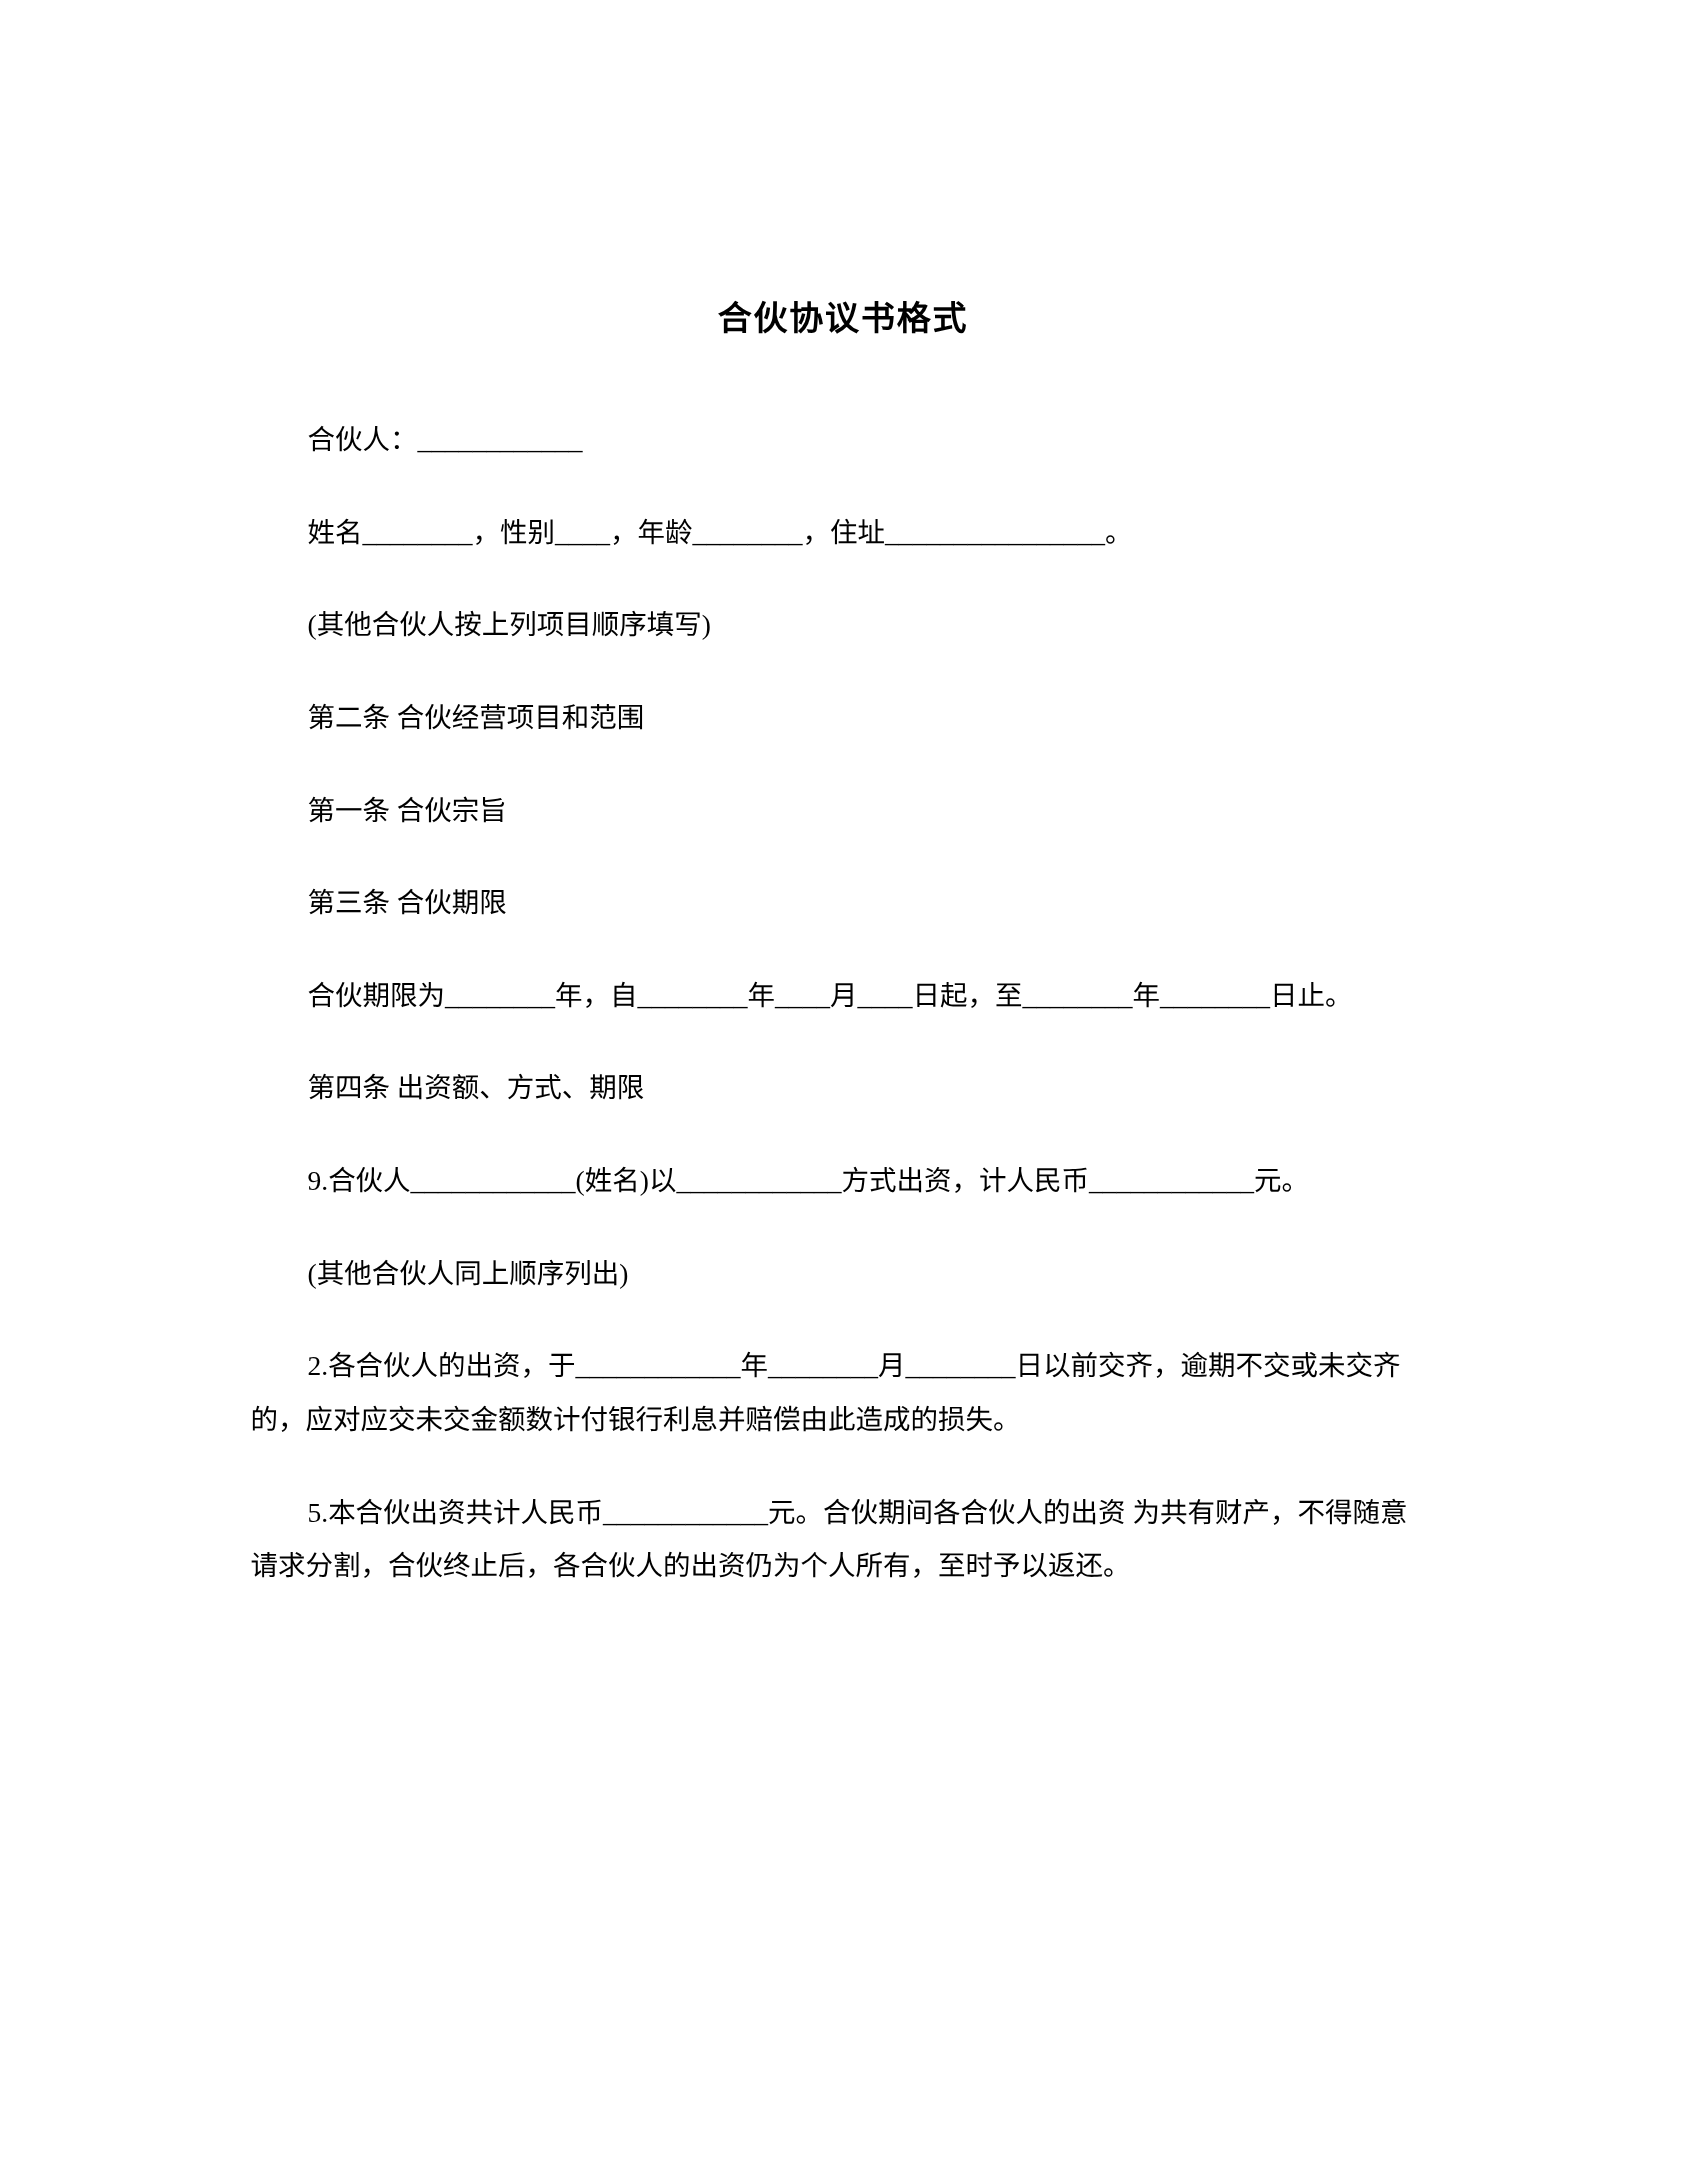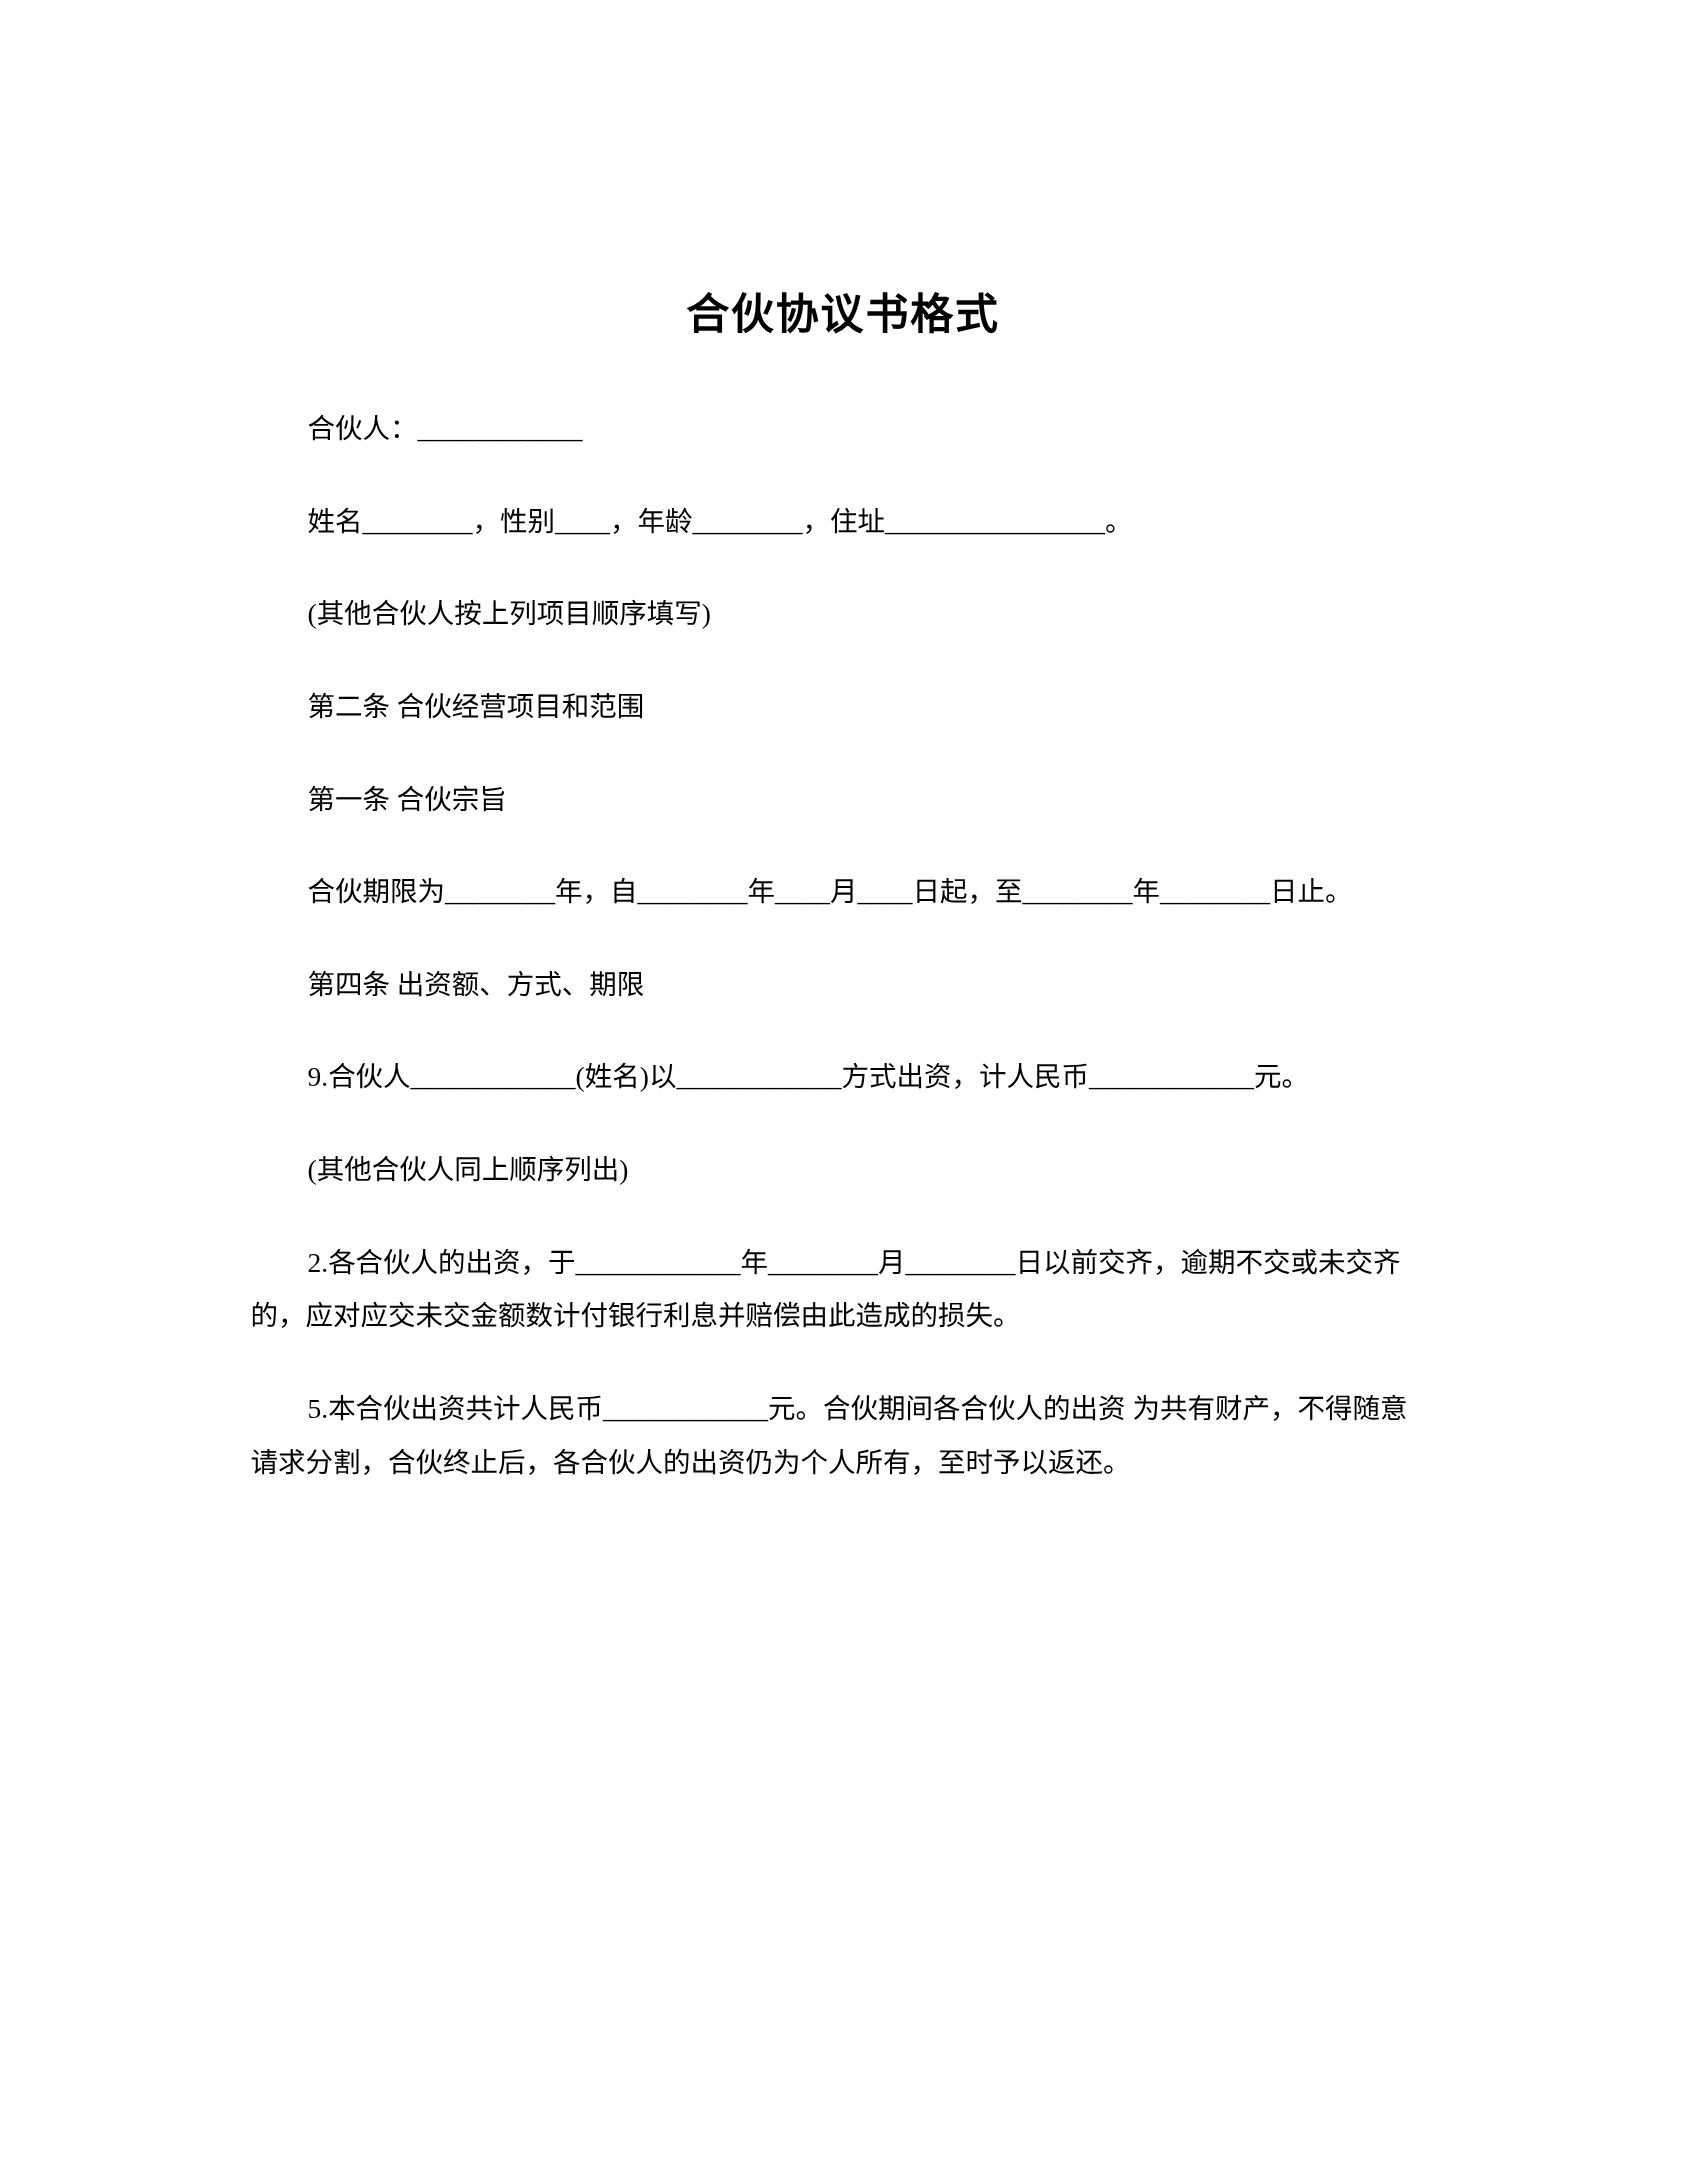--- a/index.html
+++ b/index.html
@@ -14,24 +14,24 @@
   .page {
     width: 1686px;
     height: 2182px;
     box-sizing: border-box;
     background: #ffffff;
     position: relative;
     overflow: hidden;
   }
   .doc-title {
     text-align: center;
-    font-size: 43px;
+    font-size: 34px;
     font-weight: bold;
     letter-spacing: 1.8px;
-    margin: 4px;
+    margin: 16px;
     padding-top: 275px;
     font-family: "DejaVu Sans", "Liberation Sans", sans-serif;
   }
   .content {
     margin: 0 auto;
     width: 1185px;
     padding-top: 57px;
     font-size: 27.5px;
     line-height: 1.95;
   }
@@ -49,20 +49,21 @@
 <body>
 
 <div class="page">
   <h1 class="doc-title">合伙协议书格式</h1>
   <div class="content">
     <p class="para indent">合伙人：____________</p>
     <p class="para indent">姓名________，性别____，年龄________，住址________________。</p>
     <p class="para indent">(其他合伙人按上列项目顺序填写)</p>
     <p class="para indent">第二条 合伙经营项目和范围</p>
     <p class="para indent">第一条 合伙宗旨</p>
+    <p class="para indent">第三条 合伙期限</p>
     <p class="para indent">合伙期限为________年，自________年____月____日起，至________年________日止。</p>
     <p class="para indent">第四条 出资额、方式、期限</p>
     <p class="para indent">9.合伙人____________(姓名)以____________方式出资，计人民币____________元。</p>
     <p class="para indent">(其他合伙人同上顺序列出)</p>
     <p class="para indent">2.各合伙人的出资，于____________年________月________日以前交齐，逾期不交或未交齐的，应对应交未交金额数计付银行利息并赔偿由此造成的损失。</p>
     <p class="para indent">5.本合伙出资共计人民币____________元。合伙期间各合伙人的出资 为共有财产，不得随意请求分割，合伙终止后，各合伙人的出资仍为个人所有，至时予以返还。</p>
   </div>
 </div>
 
 

